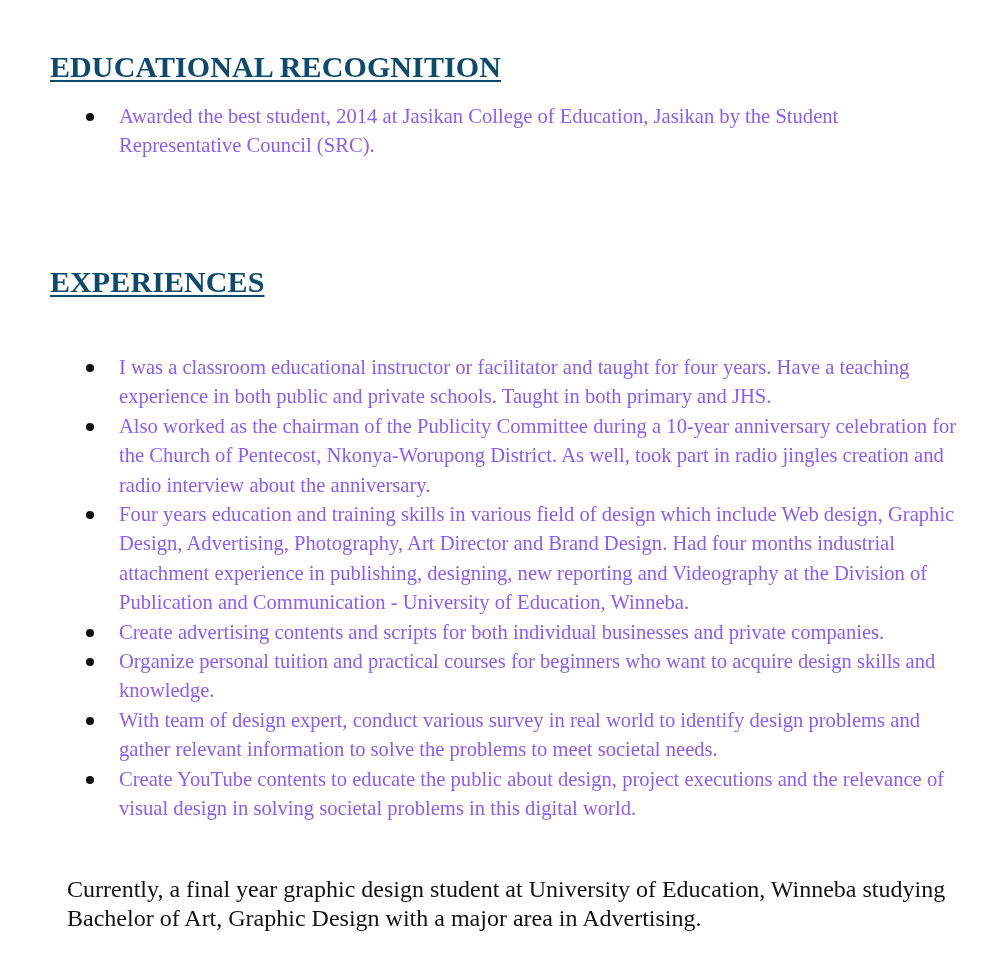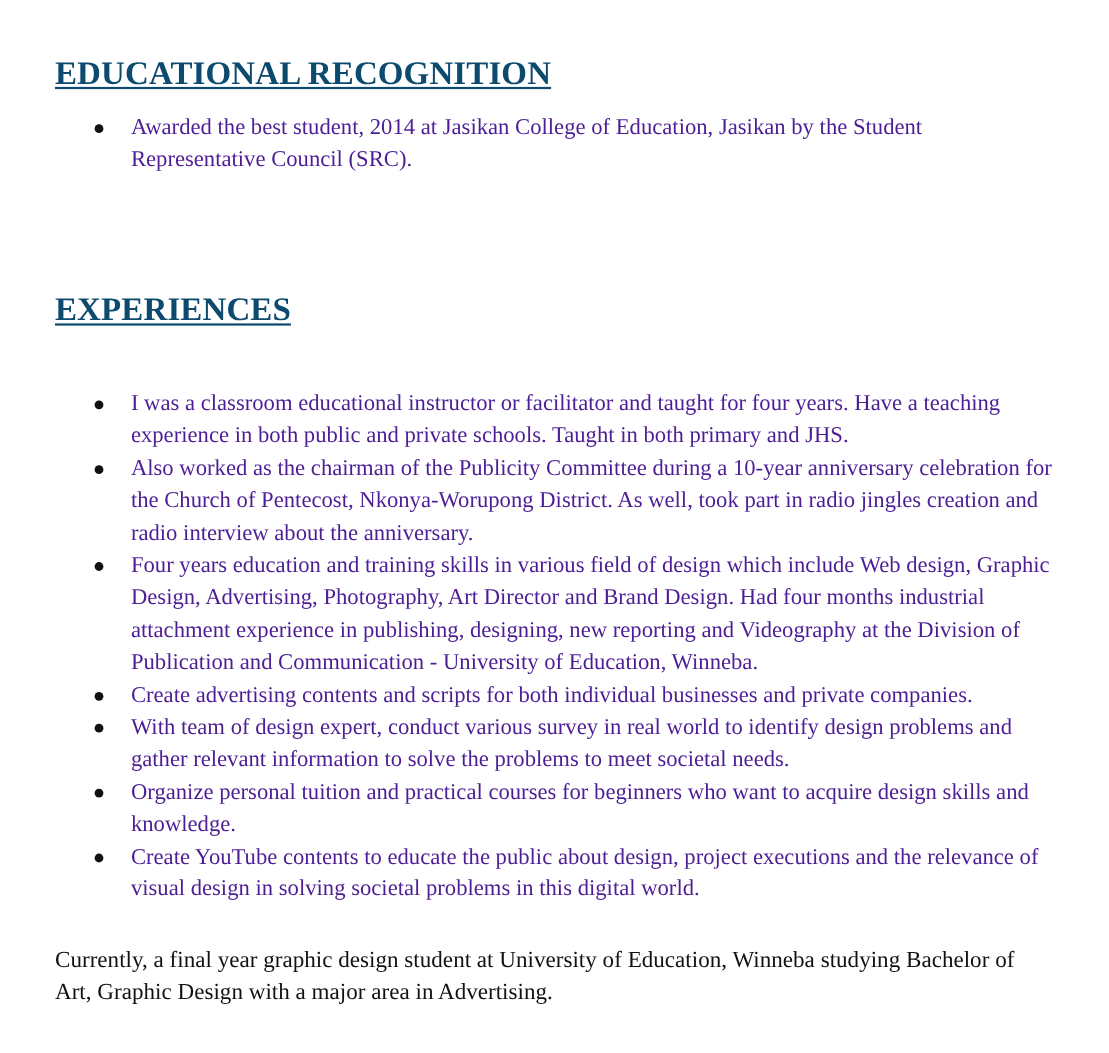--- a/index.html
+++ b/index.html
@@ -51,39 +51,39 @@
       left: 0;
       width: 910px;
     }
     #list-edu { top: 102px; }
     #list-exp { top: 317px; margin-top: 36px; }
     ul.bullets li {
       position: relative;
       padding-left: 69px;
       font-size: 20.6px;
       line-height: 29.4px;
-      color: #4c1d95;
+      color: #8b5cf6;
     }
     ul.bullets li .bullet {
       position: absolute;
       left: 36px;
       top: 11px;
       width: 8px;
       height: 8px;
       border-radius: 50%;
       background: #111111;
     }
     .closing {
       position: absolute;
       left: 0;
       top: 858px;
       width: 900px;
-      font-size: 21px;
+      font-size: 24px;
       line-height: 29px;
-      margin: 0;
+      margin: 17px;
       color: #111111;
     }
   </style>
 </head>
 <body>
 
 <div class="page">
 
   <h2 id="heading-edu" class="section-heading">EDUCATIONAL RECOGNITION</h2>
 
@@ -108,25 +108,25 @@
     <li>
       <span class="bullet"></span>
       <span>Four years education and training skills in various field of design which include Web design, Graphic Design, Advertising, Photography, Art Director and Brand Design. Had four months industrial attachment experience in publishing, designing, new reporting and Videography at the Division of Publication and Communication - University of Education, Winneba.</span>
     </li>
     <li>
       <span class="bullet"></span>
       <span>Create advertising contents and scripts for both individual businesses and private companies.</span>
     </li>
     <li>
       <span class="bullet"></span>
-      <span>With team of design expert, conduct various survey in real world to identify design problems and gather relevant information to solve the problems to meet societal needs.</span>
+      <span>Organize personal tuition and practical courses for beginners who want to acquire design skills and knowledge.</span>
     </li>
     <li>
       <span class="bullet"></span>
-      <span>Organize personal tuition and practical courses for beginners who want to acquire design skills and knowledge.</span>
+      <span>With team of design expert, conduct various survey in real world to identify design problems and gather relevant information to solve the problems to meet societal needs.</span>
     </li>
     <li>
       <span class="bullet"></span>
       <span>Create YouTube contents to educate the public about design, project executions and the relevance of visual design in solving societal problems in this digital world.</span>
     </li>
   </ul>
 
   <p class="closing">Currently, a final year graphic design student at University of Education, Winneba studying Bachelor of Art, Graphic Design with a major area in Advertising.</p>
 
 </div>

